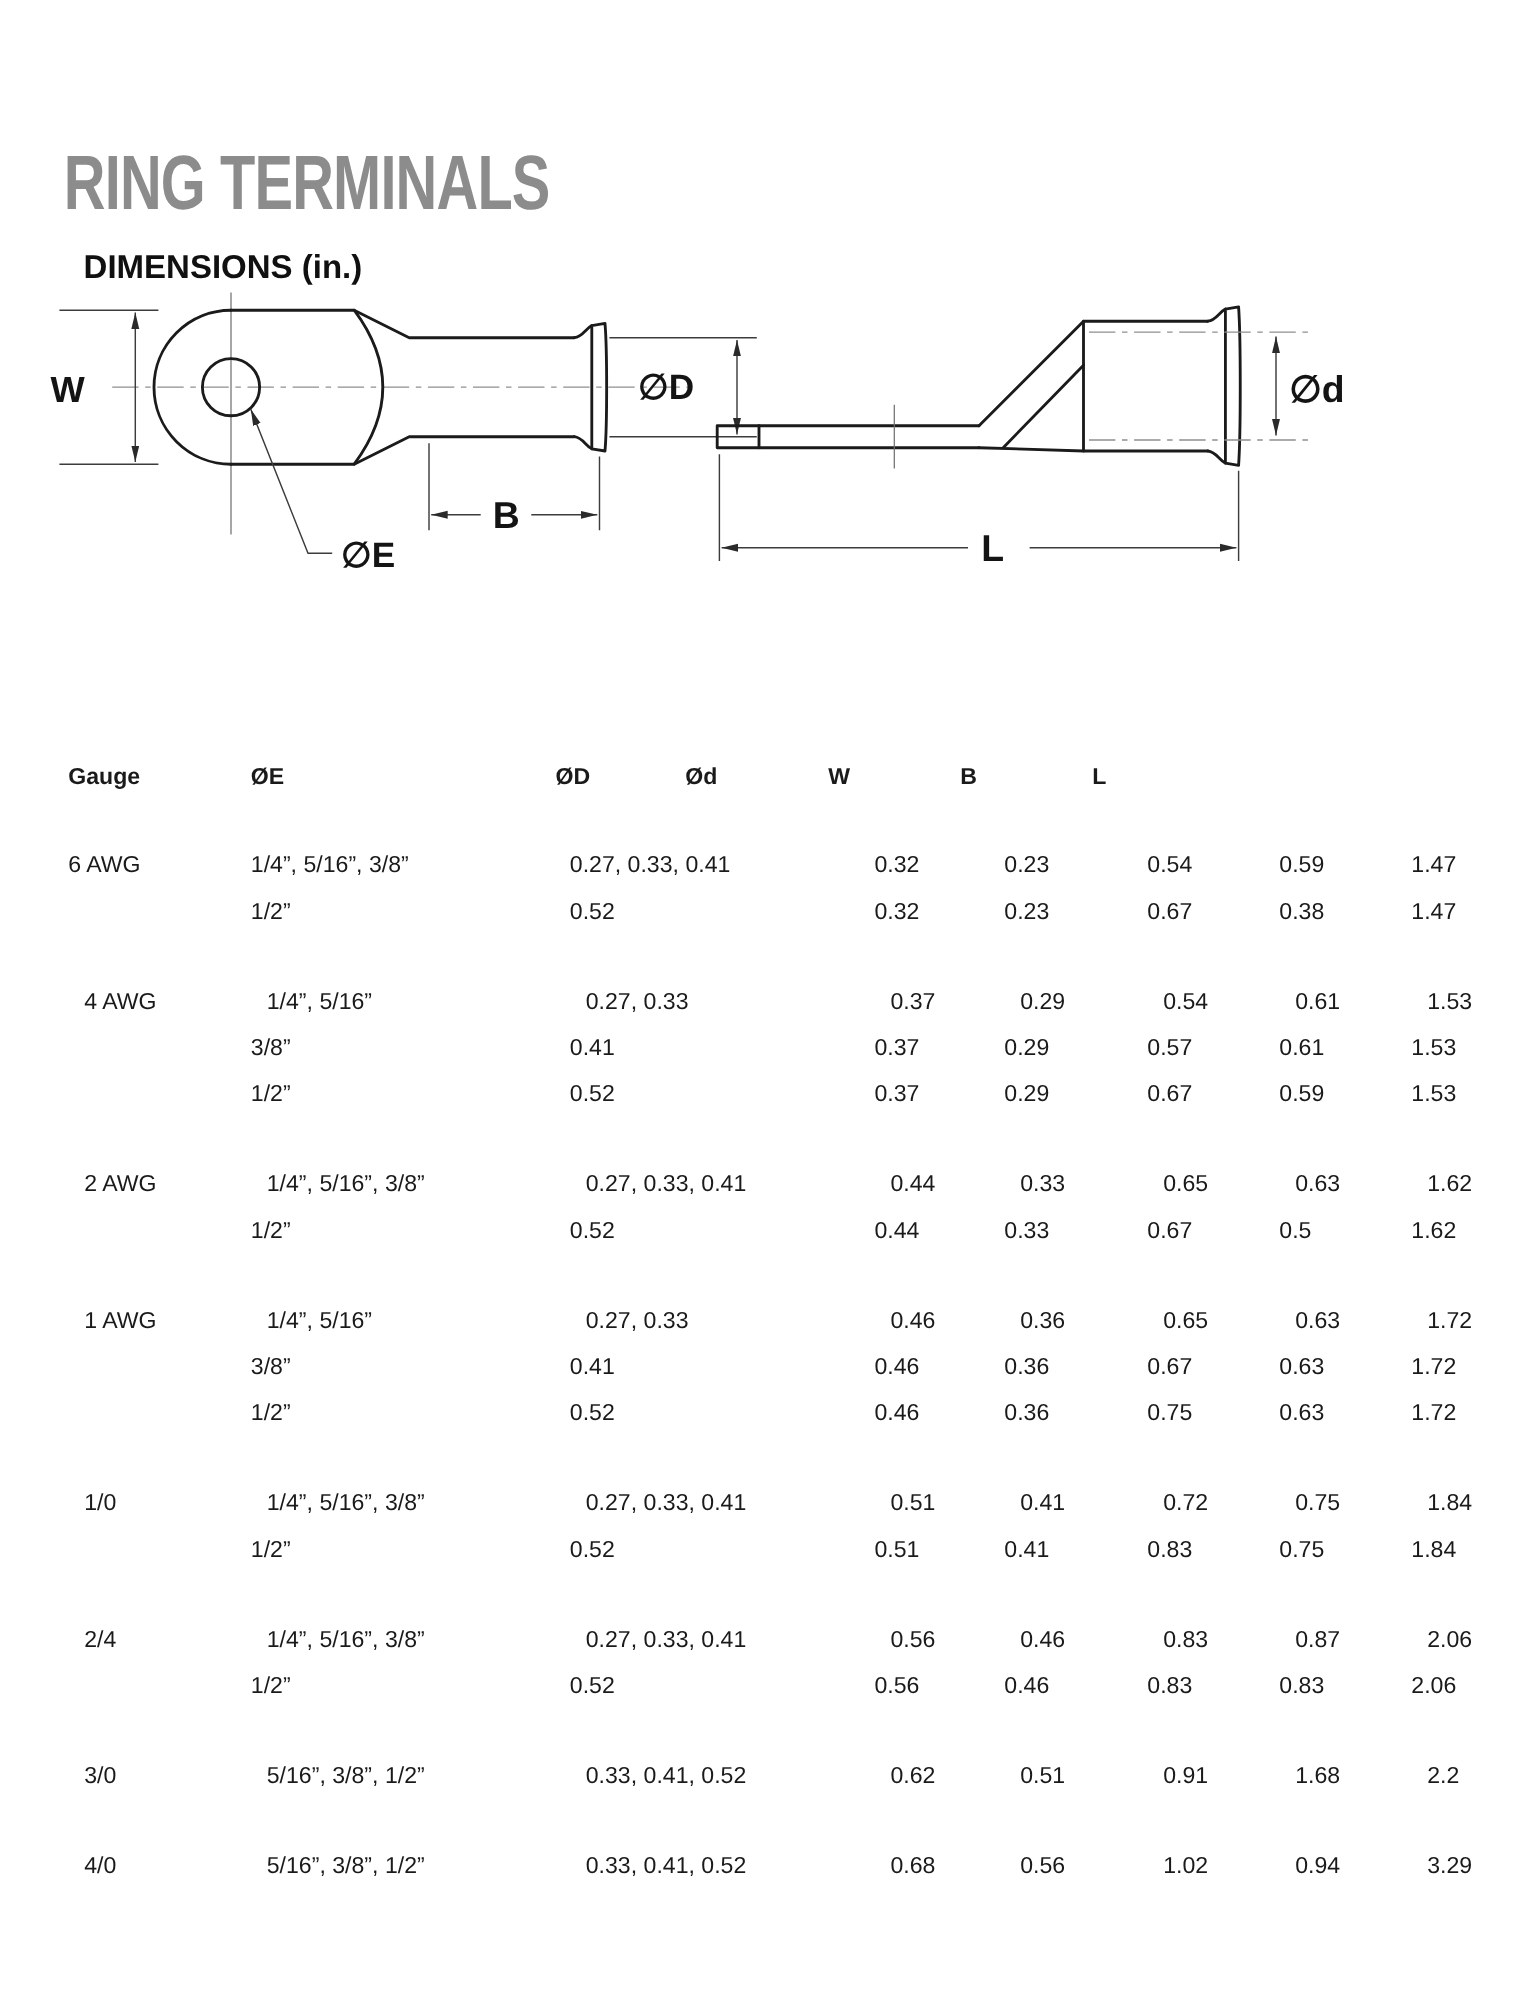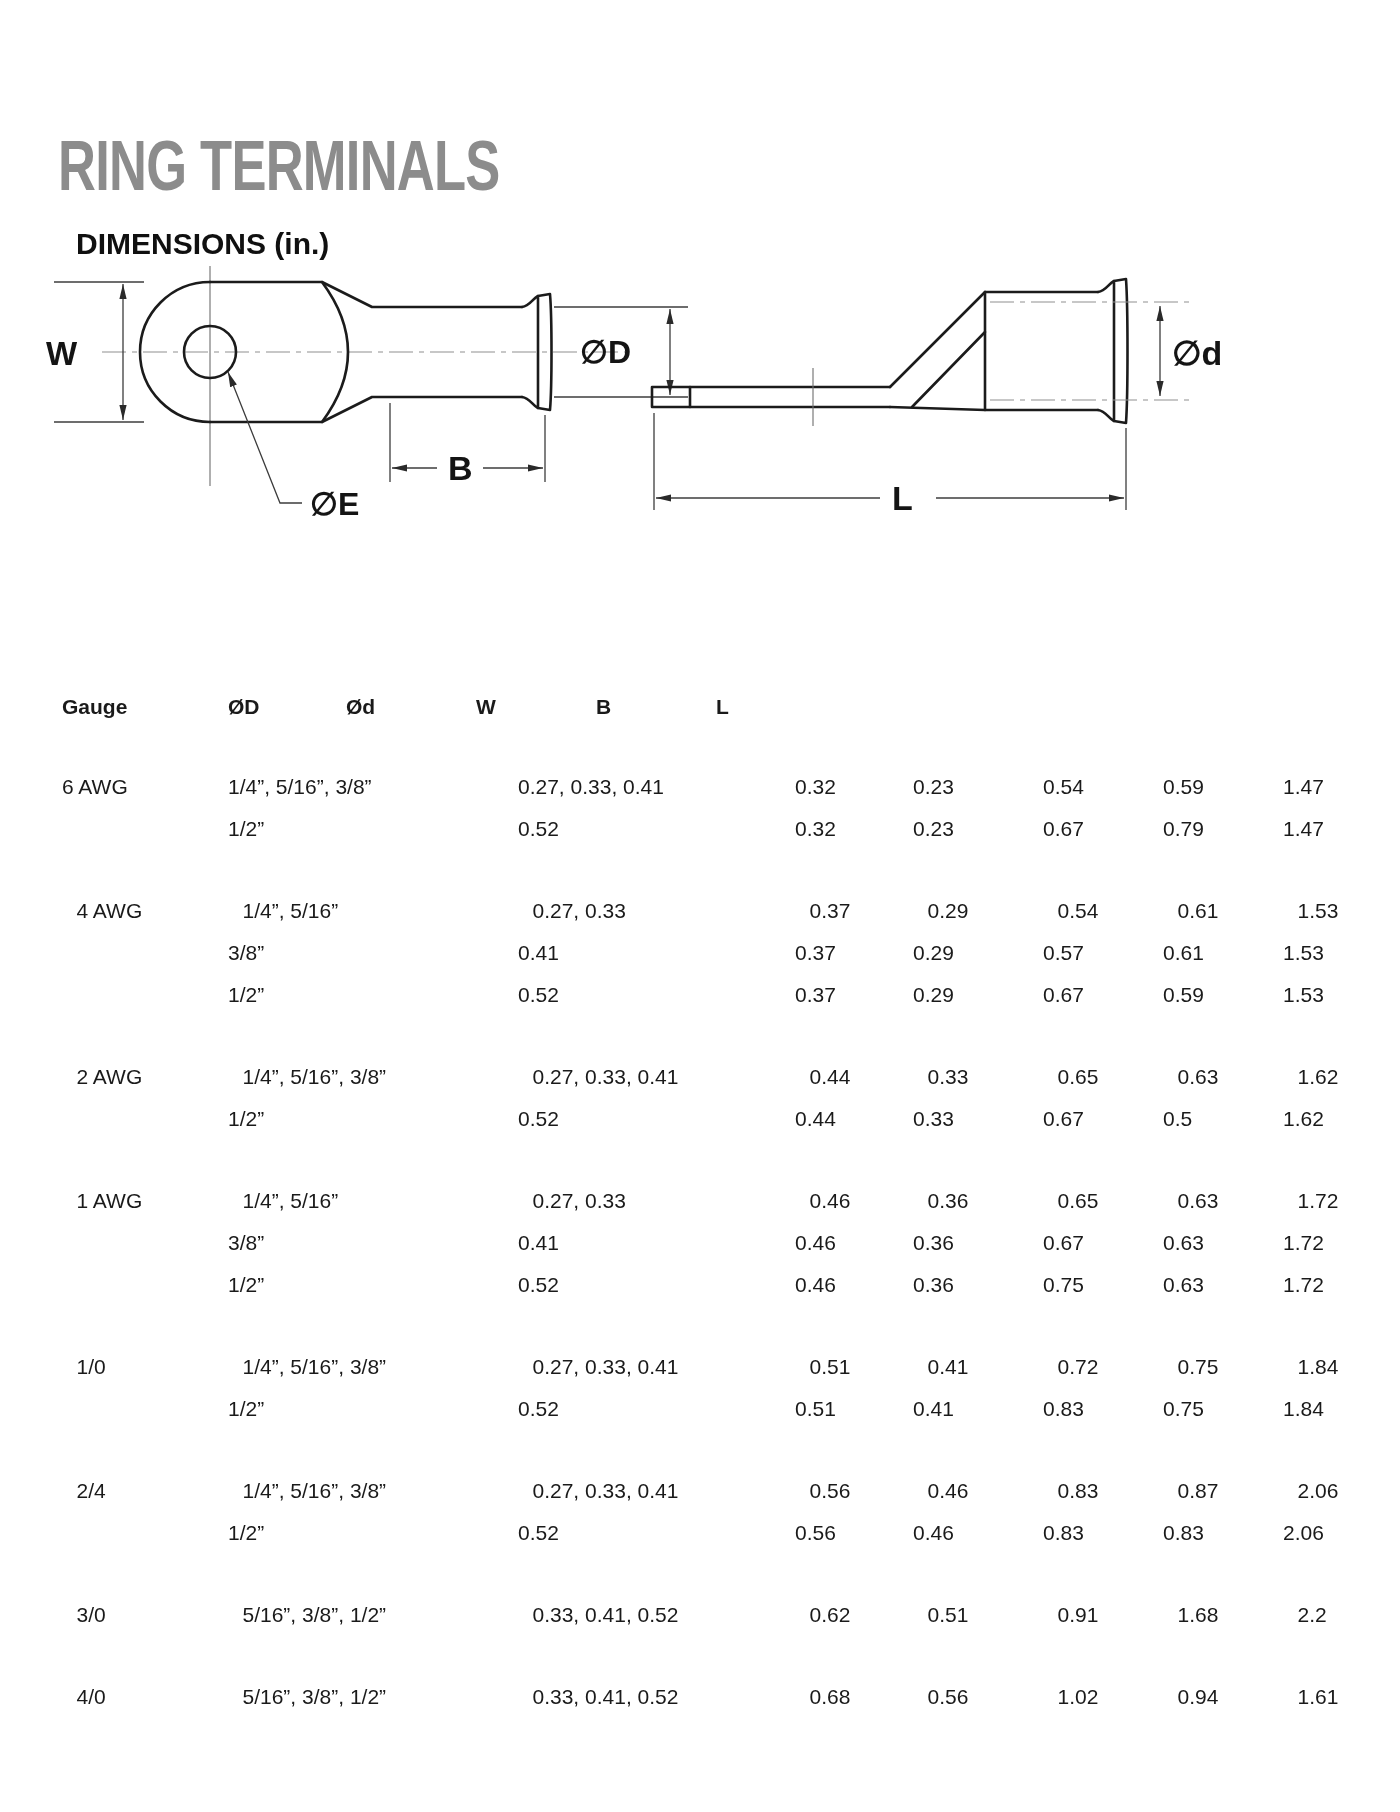--- a/index.html
+++ b/index.html
@@ -104,20 +104,21 @@
     <line class="dim" x1="1086" y1="170" x2="1086" y2="252"></line>
     <path class="dim" d="M 840 240 L 616 240" marker-end="url(#arr)"></path>
     <path class="dim" d="M 896 240 L 1084 240" marker-end="url(#arr)"></path>
     <text class="dimtext" x="852" y="252" font-size="34">L</text>
   </g>
 </svg>
 
 <div class="dim-table">
   <div class="trow thead">
     <span class="c0">Gauge</span>
+    <span class="c2">ØE</span>
     <span class="c3">ØD</span>
     <span class="c4">Ød</span>
     <span class="c5">W</span>
     <span class="c6">B</span>
     <span class="c7">L</span>
   </div>
   <div>
   <div class="trow">
     <span class="c0">6 AWG</span>
     <span class="c1">1/4”, 5/16”, 3/8”</span>
@@ -129,21 +130,21 @@
     <span class="c7">1.47</span>
   </div>
 
   <div class="trow">
     <span class="c0"></span>
     <span class="c1">1/2”</span>
     <span class="c2">0.52</span>
     <span class="c3">0.32</span>
     <span class="c4">0.23</span>
     <span class="c5">0.67</span>
-    <span class="c6">0.79</span>
+    <span class="c6">0.38</span>
     <span class="c7">1.47</span>
   </div>
 
   <div class="trow gap">
     <span class="c0">4 AWG</span>
     <span class="c1">1/4”, 5/16”</span>
     <span class="c2">0.27, 0.33</span>
     <span class="c3">0.37</span>
     <span class="c4">0.29</span>
     <span class="c5">0.54</span>
@@ -284,16 +285,16 @@
   </div>
 
   <div class="trow gap">
     <span class="c0">4/0</span>
     <span class="c1">5/16”, 3/8”, 1/2”</span>
     <span class="c2">0.33, 0.41, 0.52</span>
     <span class="c3">0.68</span>
     <span class="c4">0.56</span>
     <span class="c5">1.02</span>
     <span class="c6">0.94</span>
-    <span class="c7">1.61</span>
+    <span class="c7">3.29</span>
   </div>
 </div>
 </div>
 
 </body></html>

